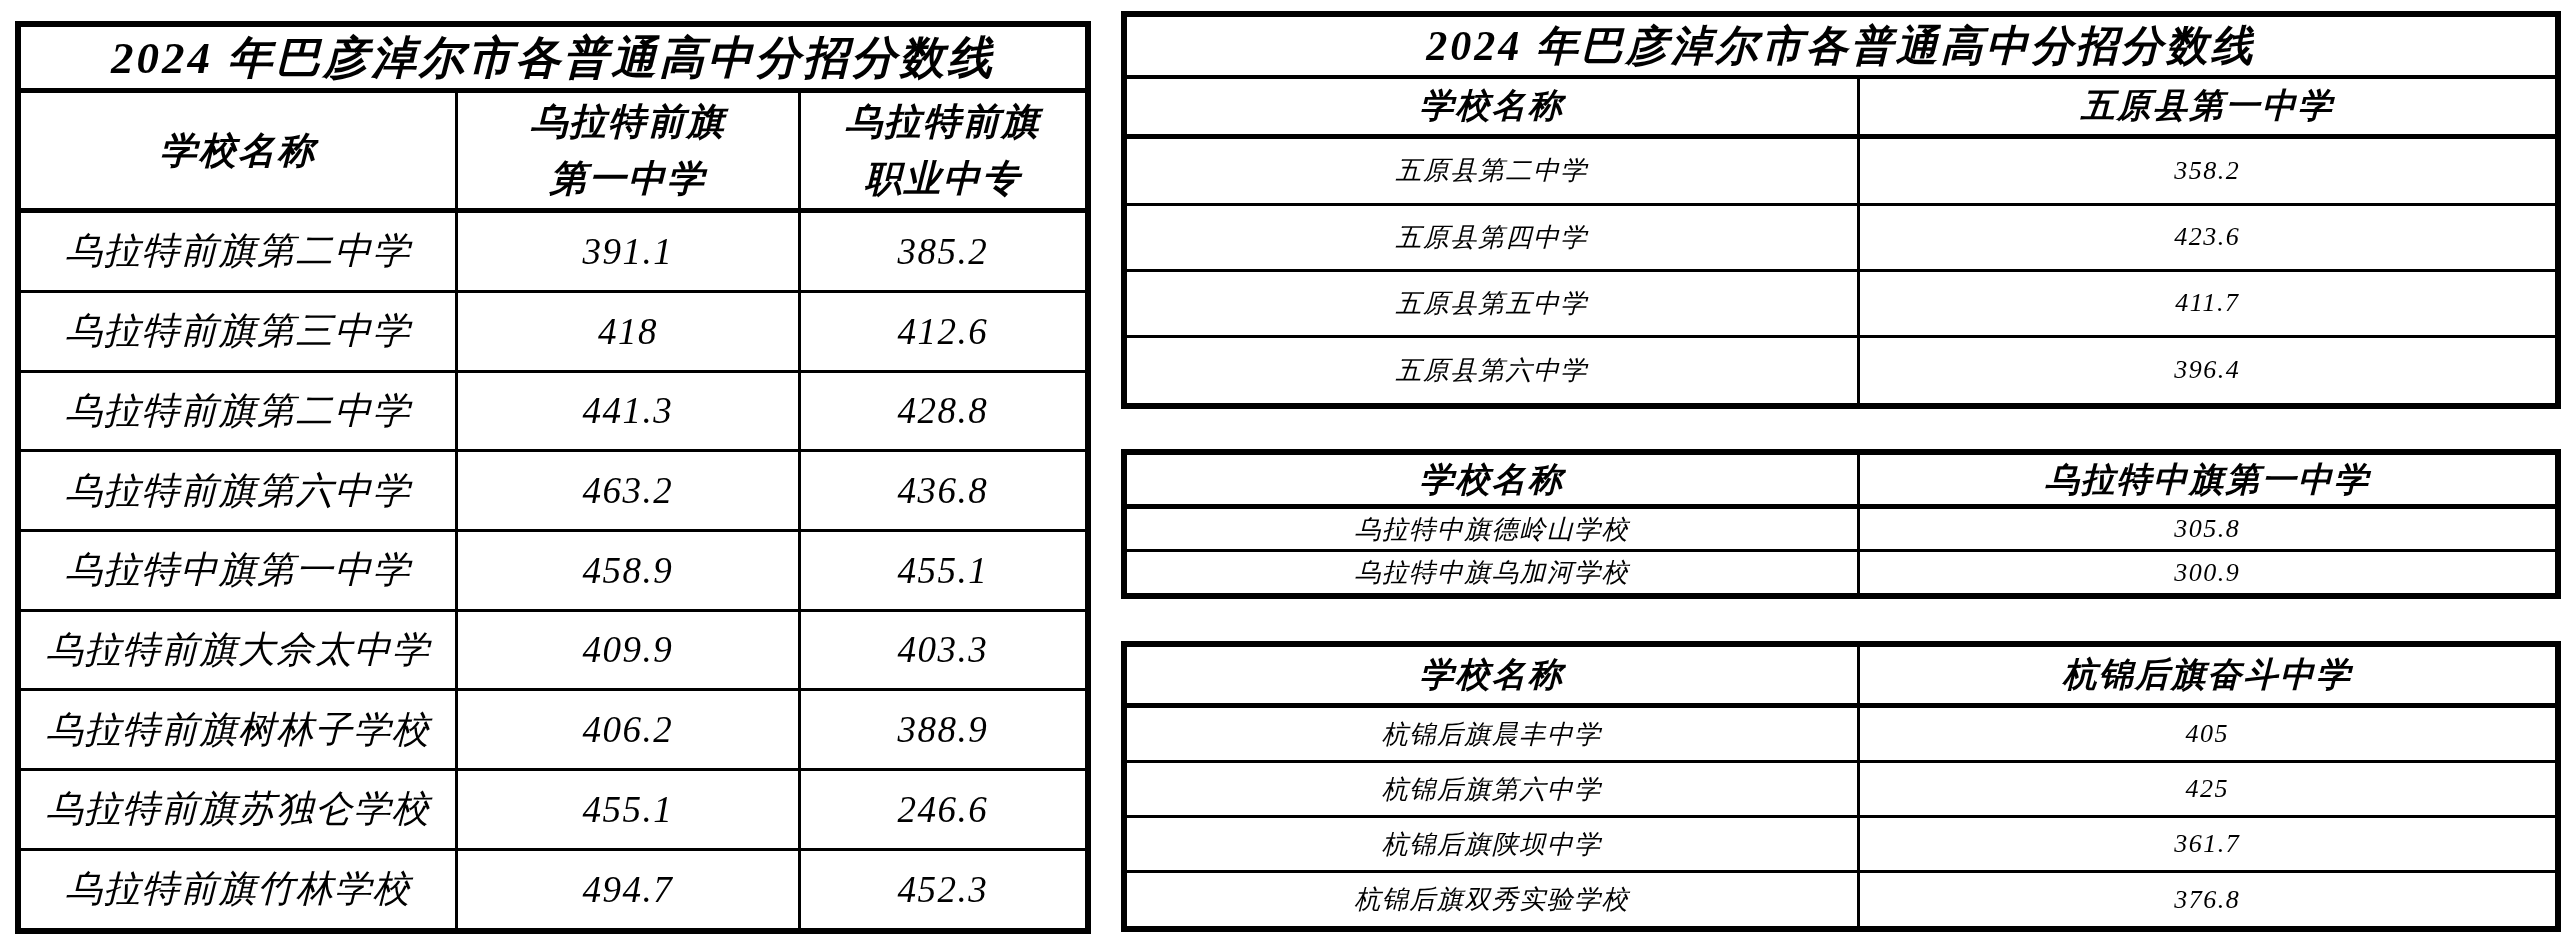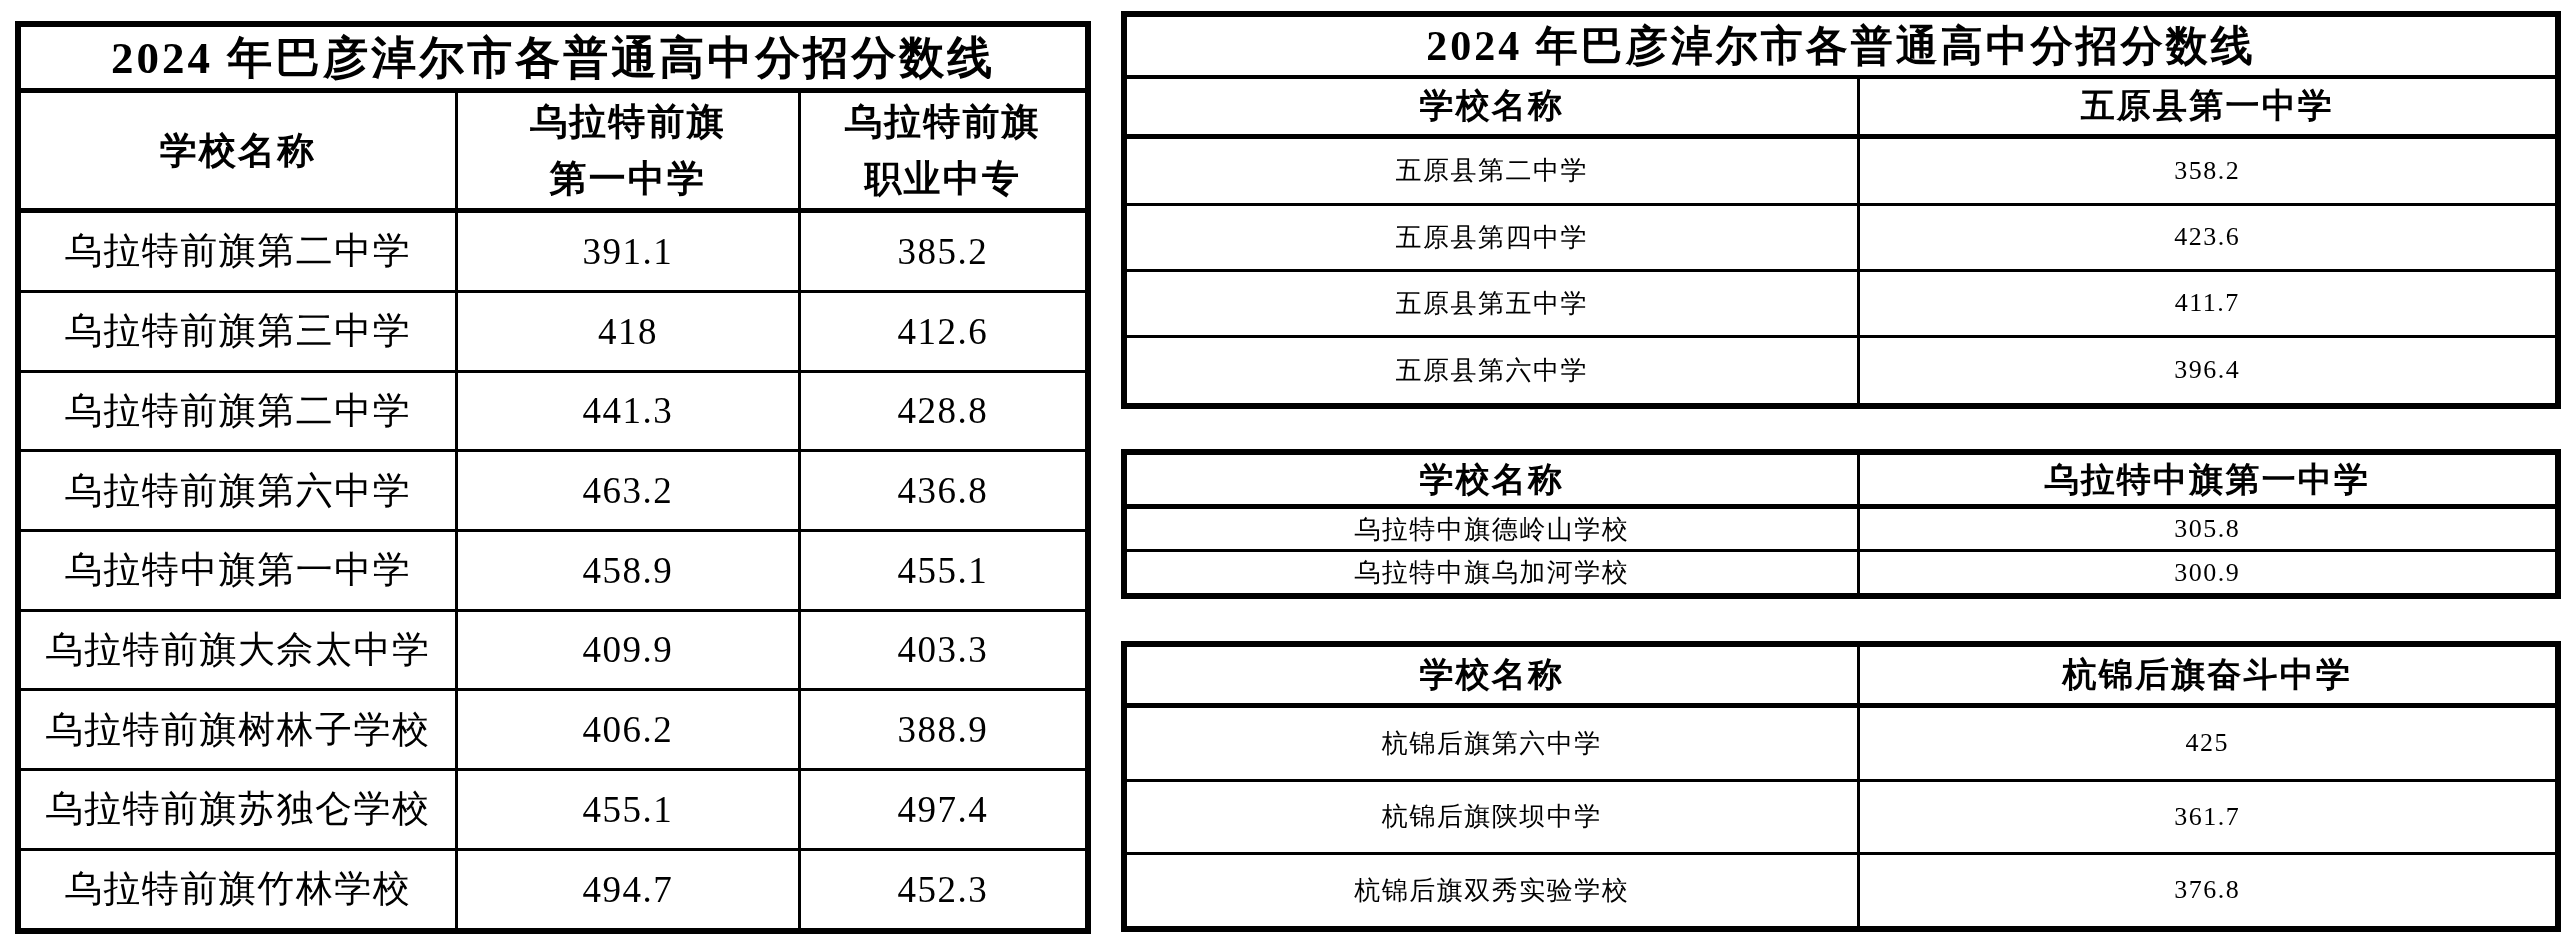--- a/index.html
+++ b/index.html
@@ -25,20 +25,21 @@
     width: 100%;
     height: 100%;
     background: #ffffff;
   }
   table.doc-table td {
     border: 3.7px solid #000000;
     text-align: center;
     vertical-align: middle;
     padding: 0;
     overflow: hidden;
+    font-style: italic;
   }
   
   #left-table-wrap { left: 15px; top: 21px; width: 1076px; height: 913px; }
   #left-table-wrap table { border: 6.7px solid #000000; }
   #left-table-wrap .title-row td {
     height: 61px;
     font-size: 45px;
     font-weight: bold;
     letter-spacing: 3px;
     border-bottom-width: 5.2px;
@@ -137,21 +138,21 @@
       <td class="num">403.3</td>
     </tr>
     <tr class="data-row">
       <td>乌拉特前旗树林子学校</td>
       <td class="num">406.2</td>
       <td class="num">388.9</td>
     </tr>
     <tr class="data-row">
       <td>乌拉特前旗苏独仑学校</td>
       <td class="num">455.1</td>
-      <td class="num">497.4</td>
+      <td class="num">246.6</td>
     </tr>
     <tr class="data-row">
       <td>乌拉特前旗竹林学校</td>
       <td class="num">494.7</td>
       <td class="num">452.3</td>
     </tr>
   </tbody>
     </table>
 </div>
 
@@ -217,20 +218,24 @@
     <colgroup>
       <col style="width:51.2%">
       <col style="width:48.8%">
     </colgroup>
     <tbody>
         <tr class="header-row">
       <td>学校名称</td>
       <td>杭锦后旗奋斗中学</td>
     </tr>
     <tr class="data-row">
+      <td>杭锦后旗晨丰中学</td>
+      <td class="num">405</td>
+    </tr>
+    <tr class="data-row">
       <td>杭锦后旗第六中学</td>
       <td class="num">425</td>
     </tr>
     <tr class="data-row">
       <td>杭锦后旗陕坝中学</td>
       <td class="num">361.7</td>
     </tr>
     <tr class="data-row">
       <td>杭锦后旗双秀实验学校</td>
       <td class="num">376.8</td>

